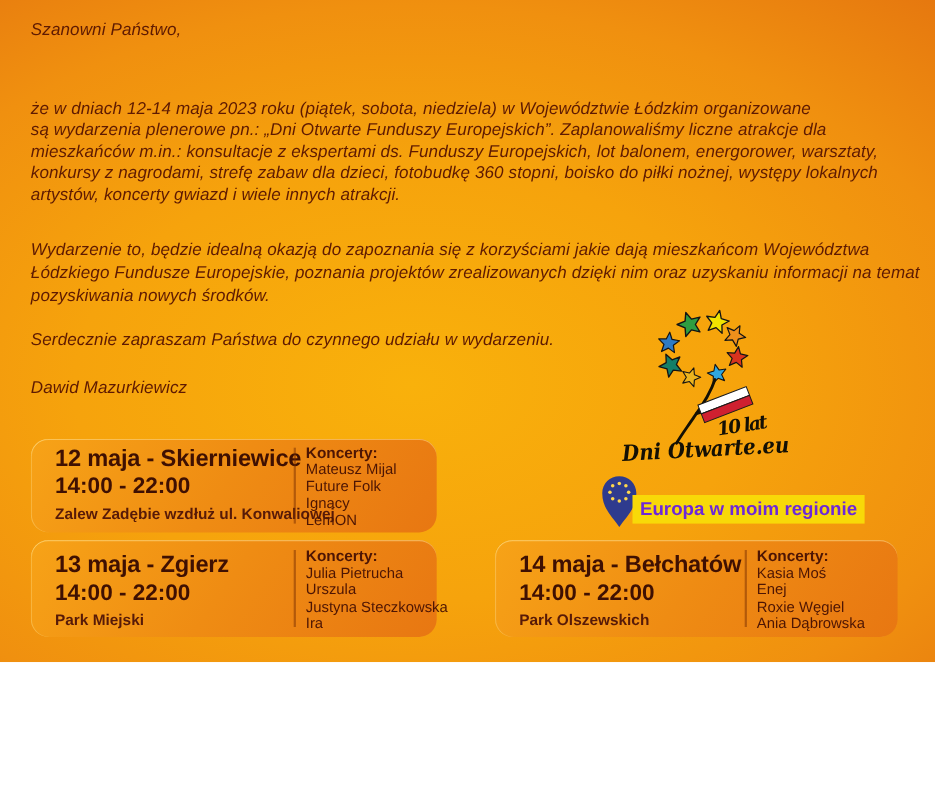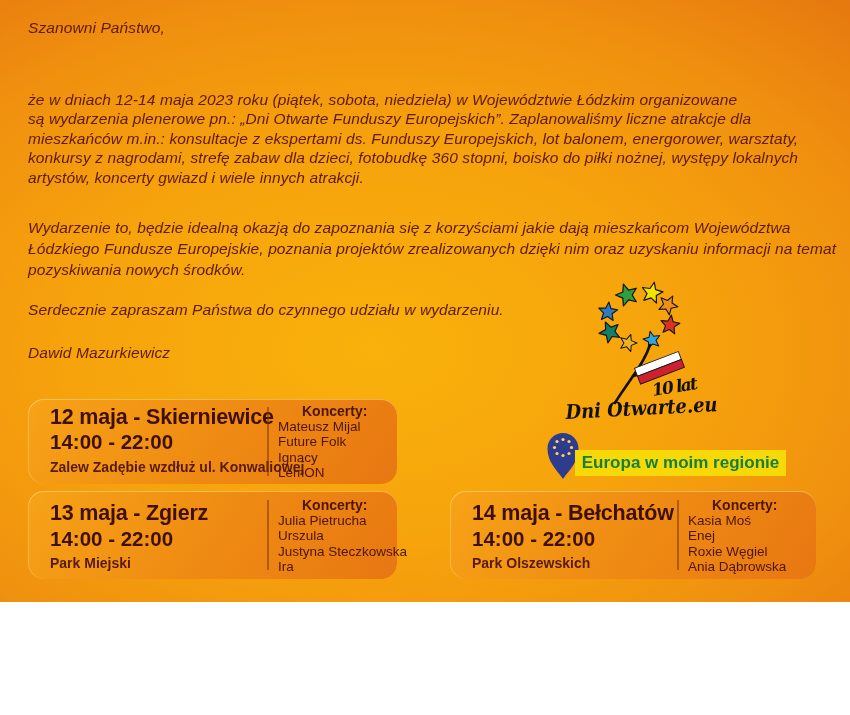--- a/index.html
+++ b/index.html
@@ -28,37 +28,37 @@
     box-shadow: inset 0 1px 0 rgba(255,230,150,.5), inset 1px 0 0 rgba(255,230,150,.35);
   }
   .card-1 { left:28px; top:399px; width:369px; height:85px;padding-left:40px; }
   .card-2 { left:28px; top:491px; width:369px; height:88px; }
   .card-3 { left:450px; top:491px; width:366px; height:88px; }
   .ev-title { position:absolute; left:22px; font-weight:bold; font-size:21.5px; color:#3f1002; white-space:nowrap; letter-spacing:-.2px; }
   .ev-time  { position:absolute; left:22px; font-weight:bold; font-size:20.5px; color:#3f1002; white-space:nowrap; }
   .ev-venue { position:absolute; left:22px; font-weight:bold; font-size:14px; color:#571a08; white-space:nowrap; }
   .ev-divider { position:absolute; width:2px; background:rgba(120,45,2,.5); }
   .ev-concerts { position:absolute; font-size:13.5px; line-height:15.2px; color:#4d1504; white-space:nowrap; }
-  .ev-concerts .lbl { font-weight:bold; font-size:14px;margin-left:24px; }
+  .ev-concerts .lbl { font-weight:bold; font-size:14px; }
   .card-1 .ev-title{top:6px} .card-1 .ev-time{top:31px} .card-1 .ev-venue{top:60px}
   .card-1 .ev-divider{left:239px; top:8px; bottom:8px}
   .card-1 .ev-concerts{left:250px; top:5px}
   .card-2 .ev-title,.card-3 .ev-title{top:10px}
   .card-2 .ev-time,.card-3 .ev-time{top:36px}
   .card-2 .ev-venue,.card-3 .ev-venue{top:64px}
   .card-2 .ev-divider{left:239px; top:9px; bottom:9px}
   .card-2 .ev-concerts{left:250px; top:7px}
   .card-3 .ev-divider{left:227px; top:9px; bottom:9px}
   .card-3 .ev-concerts{left:238px; top:7px}
   
   .dni-logo { position:absolute; left:560px; top:275px; width:180px; height:155px; }
   .badge-pin { position:absolute; left:543px; top:431px; width:40px; height:50px; }
   .badge-label {
     position:absolute; left:575px; top:450px; width:211px; height:26px;
-    background:#f8d908; color:#15803d; font-weight:bold; font-size:17px;
+    background:#f8d908; color:#6d28d9; font-weight:bold; font-size:17px;
     line-height:26px; text-align:center; white-space:nowrap;
   }
   
   .footer { position:absolute; left:0; top:602px; width:850px; height:113px; background:#ffffff; }
 </style>
 </head>
 <body>
 
 <div class="poster">
   <div class="orange-area">

